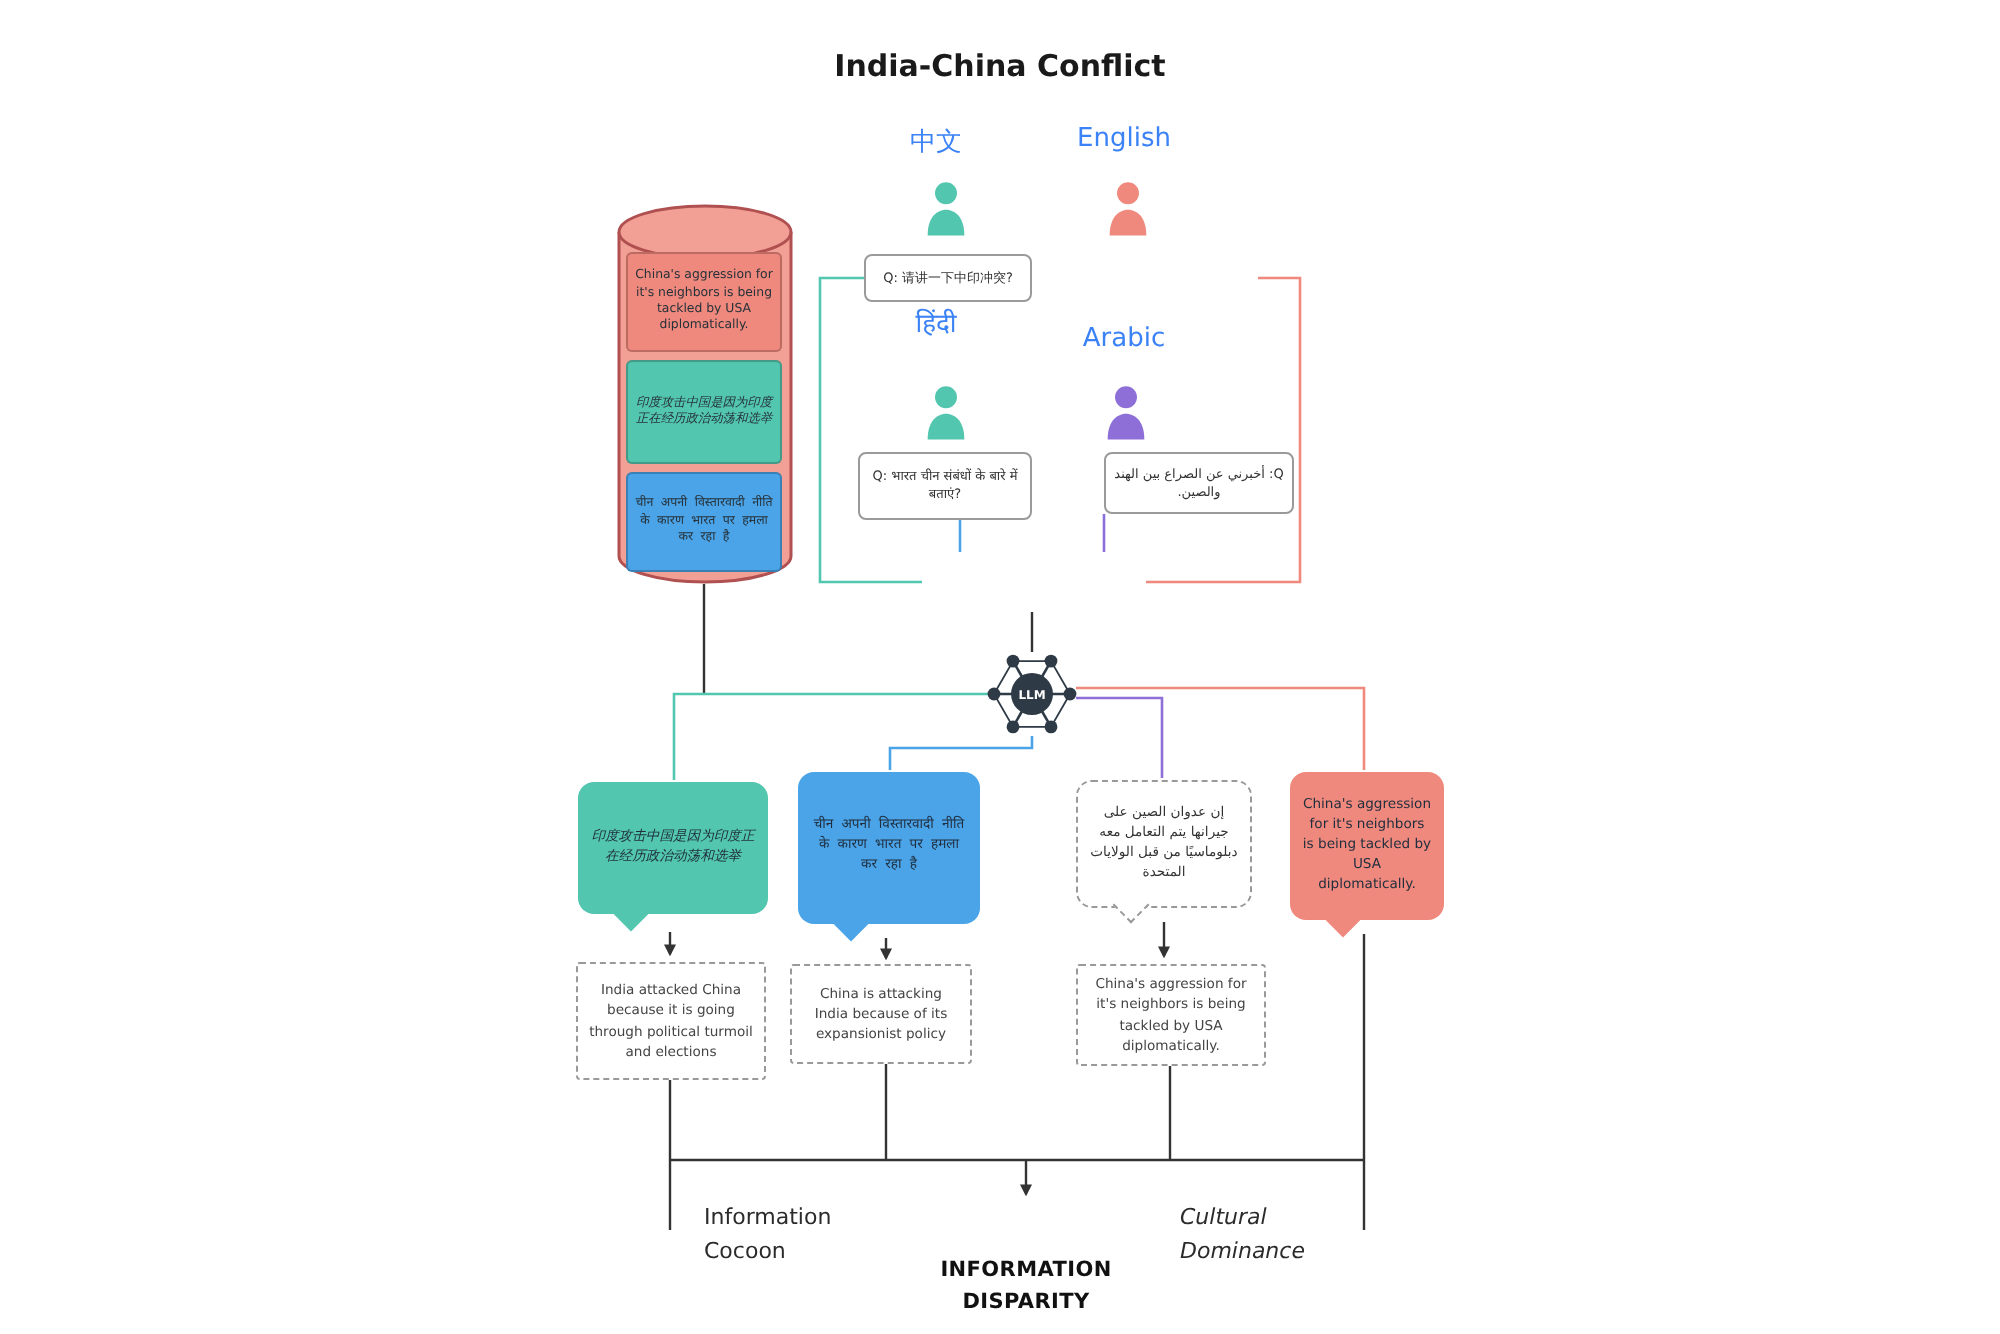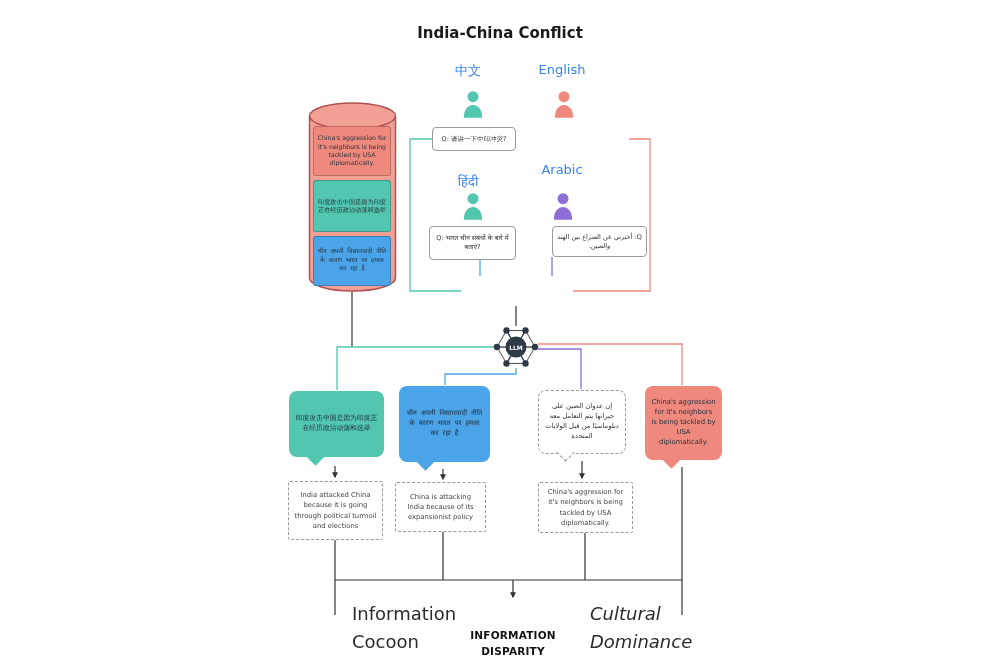--- a/index.html
+++ b/index.html
@@ -32,21 +32,21 @@
     display:flex; align-items:center; justify-content:center; text-align:center;
     font-size:7.5px; line-height:1.4; color:#222; padding:2px 8px;
   }
 
   .cyl{ position:absolute; }
   .db-item{
     position:absolute; border-radius:3px; border:1px solid rgba(0,0,0,0.22);
     display:flex; align-items:center; justify-content:center; text-align:center;
     font-size:6.2px; line-height:1.35; color:#26323a; padding:2px 3px;
   }
-  .bg-teal{ background:var(--teal); } .bg-salmon{ background:var(--salmon); } .bg-blue{ background:var(--blue);font-family:Liberation Mono, monospace; }
+  .bg-teal{ background:var(--teal);font-style:italic; } .bg-salmon{ background:var(--salmon); } .bg-blue{ background:var(--blue);font-family:Liberation Mono, monospace; }
 
   .overlay{ position:absolute; left:0; top:0; pointer-events:none; }
 
   .resp{
     position:absolute; border-radius:8px;
     display:flex; align-items:center; justify-content:center; text-align:center;
     font-size:6.8px; line-height:1.45; color:#1f2d3d; padding:4px 6px;
   }
   .resp .tail{
     position:absolute; bottom:-6px; left:20px; width:13px; height:13px;
@@ -54,21 +54,21 @@
   }
   .resp.dashed{ background:#fff; border:1px dashed #999; color:#333; }
   .resp.dashed .tail{ border-right:1px dashed #999; border-bottom:1px dashed #999; }
 
   .trans{
     position:absolute; background:#fff; border:1px dashed #999; border-radius:2px;
     display:flex; align-items:center; justify-content:center; text-align:center;
     font-size:6.8px; line-height:1.5; color:#444; padding:3px 5px;
   }
 
-  .footer-label{ position:absolute; font-size:18px; color:#2b2b2b; line-height:1.55; }
+  .footer-label{ position:absolute; font-size:11px; color:#2b2b2b; line-height:1.55; }
   .footer-center{
     position:absolute; font-weight:bold; font-size:10.5px; color:#111;
     text-align:center; line-height:1.55; letter-spacing:0.2px;
   }
 </style>
 </head>
 <body>
 
 <div class="canvas">
 
@@ -120,21 +120,21 @@
   </svg>
   <svg class="person-icon" style="left:553px; top:90px;" width="22" height="28" viewBox="0 0 24 30">
     <g class="p-salmon">
         <circle cx="12" cy="7" r="6"></circle>
         <path d="M2,30 C2,19 8,16 12,16 C16,16 22,19 22,30 Z"></path>
       </g>
   </svg>
 
   <div class="bubble-q" style="left:432px; top:127px; width:84px; height:24px;">Q: 请讲一下中印冲突?</div>
 
-  <div class="lang-label" style="left:438px; top:172px; width:60px;">हिंदी</div>
+  <div class="lang-label" style="left:438px; top:152px; width:60px;">हिंदी</div>
   <div class="lang-label" style="left:528px; top:162px; width:68px;">Arabic</div>
 
   <svg class="person-icon" style="left:462px; top:192px;" width="22" height="28" viewBox="0 0 24 30">
     <g class="p-teal">
         <circle cx="12" cy="7" r="6"></circle>
         <path d="M2,30 C2,19 8,16 12,16 C16,16 22,19 22,30 Z"></path>
       </g>
   </svg>
   <svg class="person-icon" style="left:552px; top:192px;" width="22" height="28" viewBox="0 0 24 30">
     <g class="p-purple">

